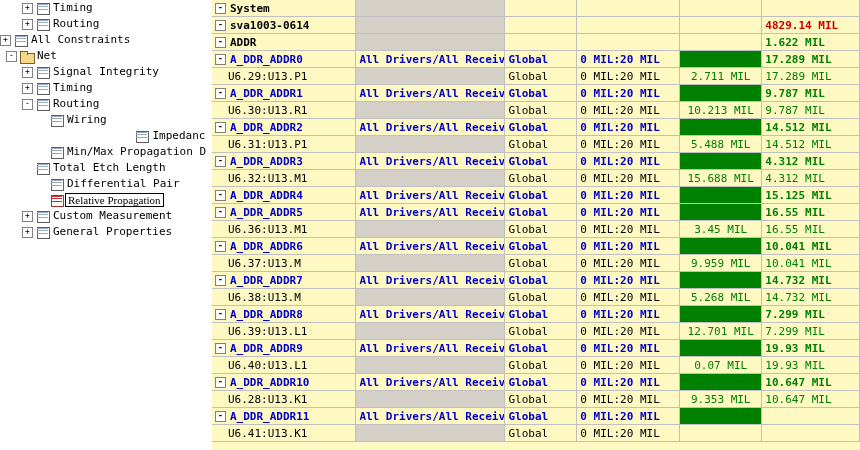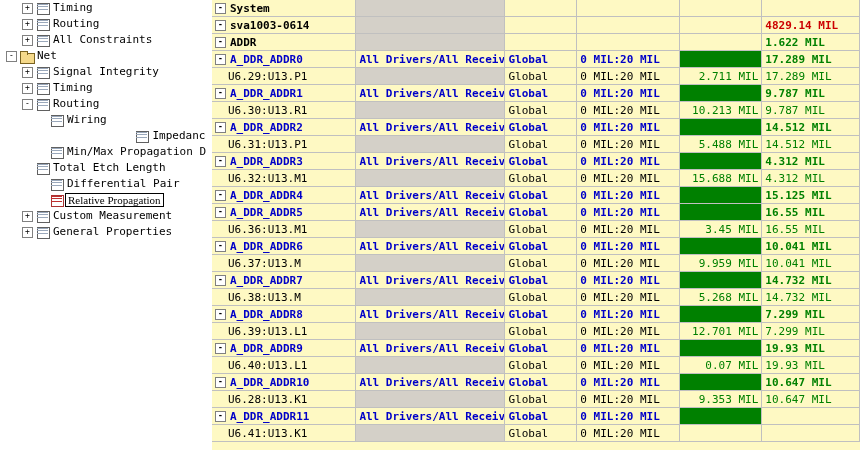--- a/index.html
+++ b/index.html
@@ -97,21 +97,21 @@
   .c-margin{width:100px;}
   .c-gap{width:80px;}
   .c-actual{width:95px;}
 
   .bold{font-weight:bold;}
   .blue{color:#0000c8;}
   .green{color:#008000;}
   .red{color:#cc0000;}
   .grey-bg{background:#d4d0c8;}
   .greenbar{background:#008000;}
-  .right{text-align:right;}
+  .right{text-align:center;}
   .indent1{padding-left:14px;}
   .indent2{padding-left:26px;}
   .indent3{padding-left:38px;}
   .indent4{padding-left:48px;}
 
   .ex{
     display:inline-block;width:9px;height:9px;
     border:1px solid #808080;background:#ffffff;
     font-size:8px;line-height:7px;text-align:center;color:#000;
     margin-right:4px;vertical-align:middle;
@@ -120,21 +120,21 @@
   .ex.blank{border:none;background:transparent;}
 </style>
 </head>
 <body>
 
 <div class="root">
 
   <div class="tree-panel" id="tree-panel">
       <div class="tree-row" style="padding-left: 22px;"><span class="expander">+</span><span class="icon-sheet"></span><span class="lbl">Timing</span></div>
       <div class="tree-row" style="padding-left: 22px;"><span class="expander">+</span><span class="icon-sheet"></span><span class="lbl">Routing</span></div>
-      <div class="tree-row" style="padding-left: 22px;"><span class="expander">+</span><span class="icon-sheet"></span><span class="lbl">All Constraints</span></div>
+      <div class="tree-row" style=""><span class="expander">+</span><span class="icon-sheet"></span><span class="lbl">All Constraints</span></div>
       <div class="tree-row" style="padding-left: 6px;"><span class="expander">-</span><span class="icon-folder"></span><span class="lbl">Net</span></div>
       <div class="tree-row" style="padding-left: 22px;"><span class="expander">+</span><span class="icon-sheet"></span><span class="lbl">Signal Integrity</span></div>
       <div class="tree-row" style="padding-left: 22px;"><span class="expander">+</span><span class="icon-sheet"></span><span class="lbl">Timing</span></div>
       <div class="tree-row" style="padding-left: 22px;"><span class="expander">-</span><span class="icon-sheet"></span><span class="lbl">Routing</span></div>
       <div class="tree-row" style="padding-left: 38px;"><span class="expander none"></span><span class="icon-sheet"></span><span class="lbl">Wiring</span></div>
       <div class="tree-row" style="padding-left: 38px; text-align: right;"><span class="expander none"></span><span class="icon-sheet"></span><span class="lbl">Impedance</span></div>
       <div class="tree-row" style="padding-left: 38px;"><span class="expander none"></span><span class="icon-sheet"></span><span class="lbl">Min/Max Propagation D</span></div>
       <div class="tree-row" style="padding-left: 24px;"><span class="expander none"></span><span class="icon-sheet"></span><span class="lbl">Total Etch Length</span></div>
       <div class="tree-row" style="padding-left: 38px;"><span class="expander none"></span><span class="icon-sheet"></span><span class="lbl">Differential Pair</span></div>
       <div class="tree-row" style="padding-left: 38px;"><span class="expander none"></span><span class="icon-sheet red"></span><span class="lbl sel">Relative Propagation</span></div>

